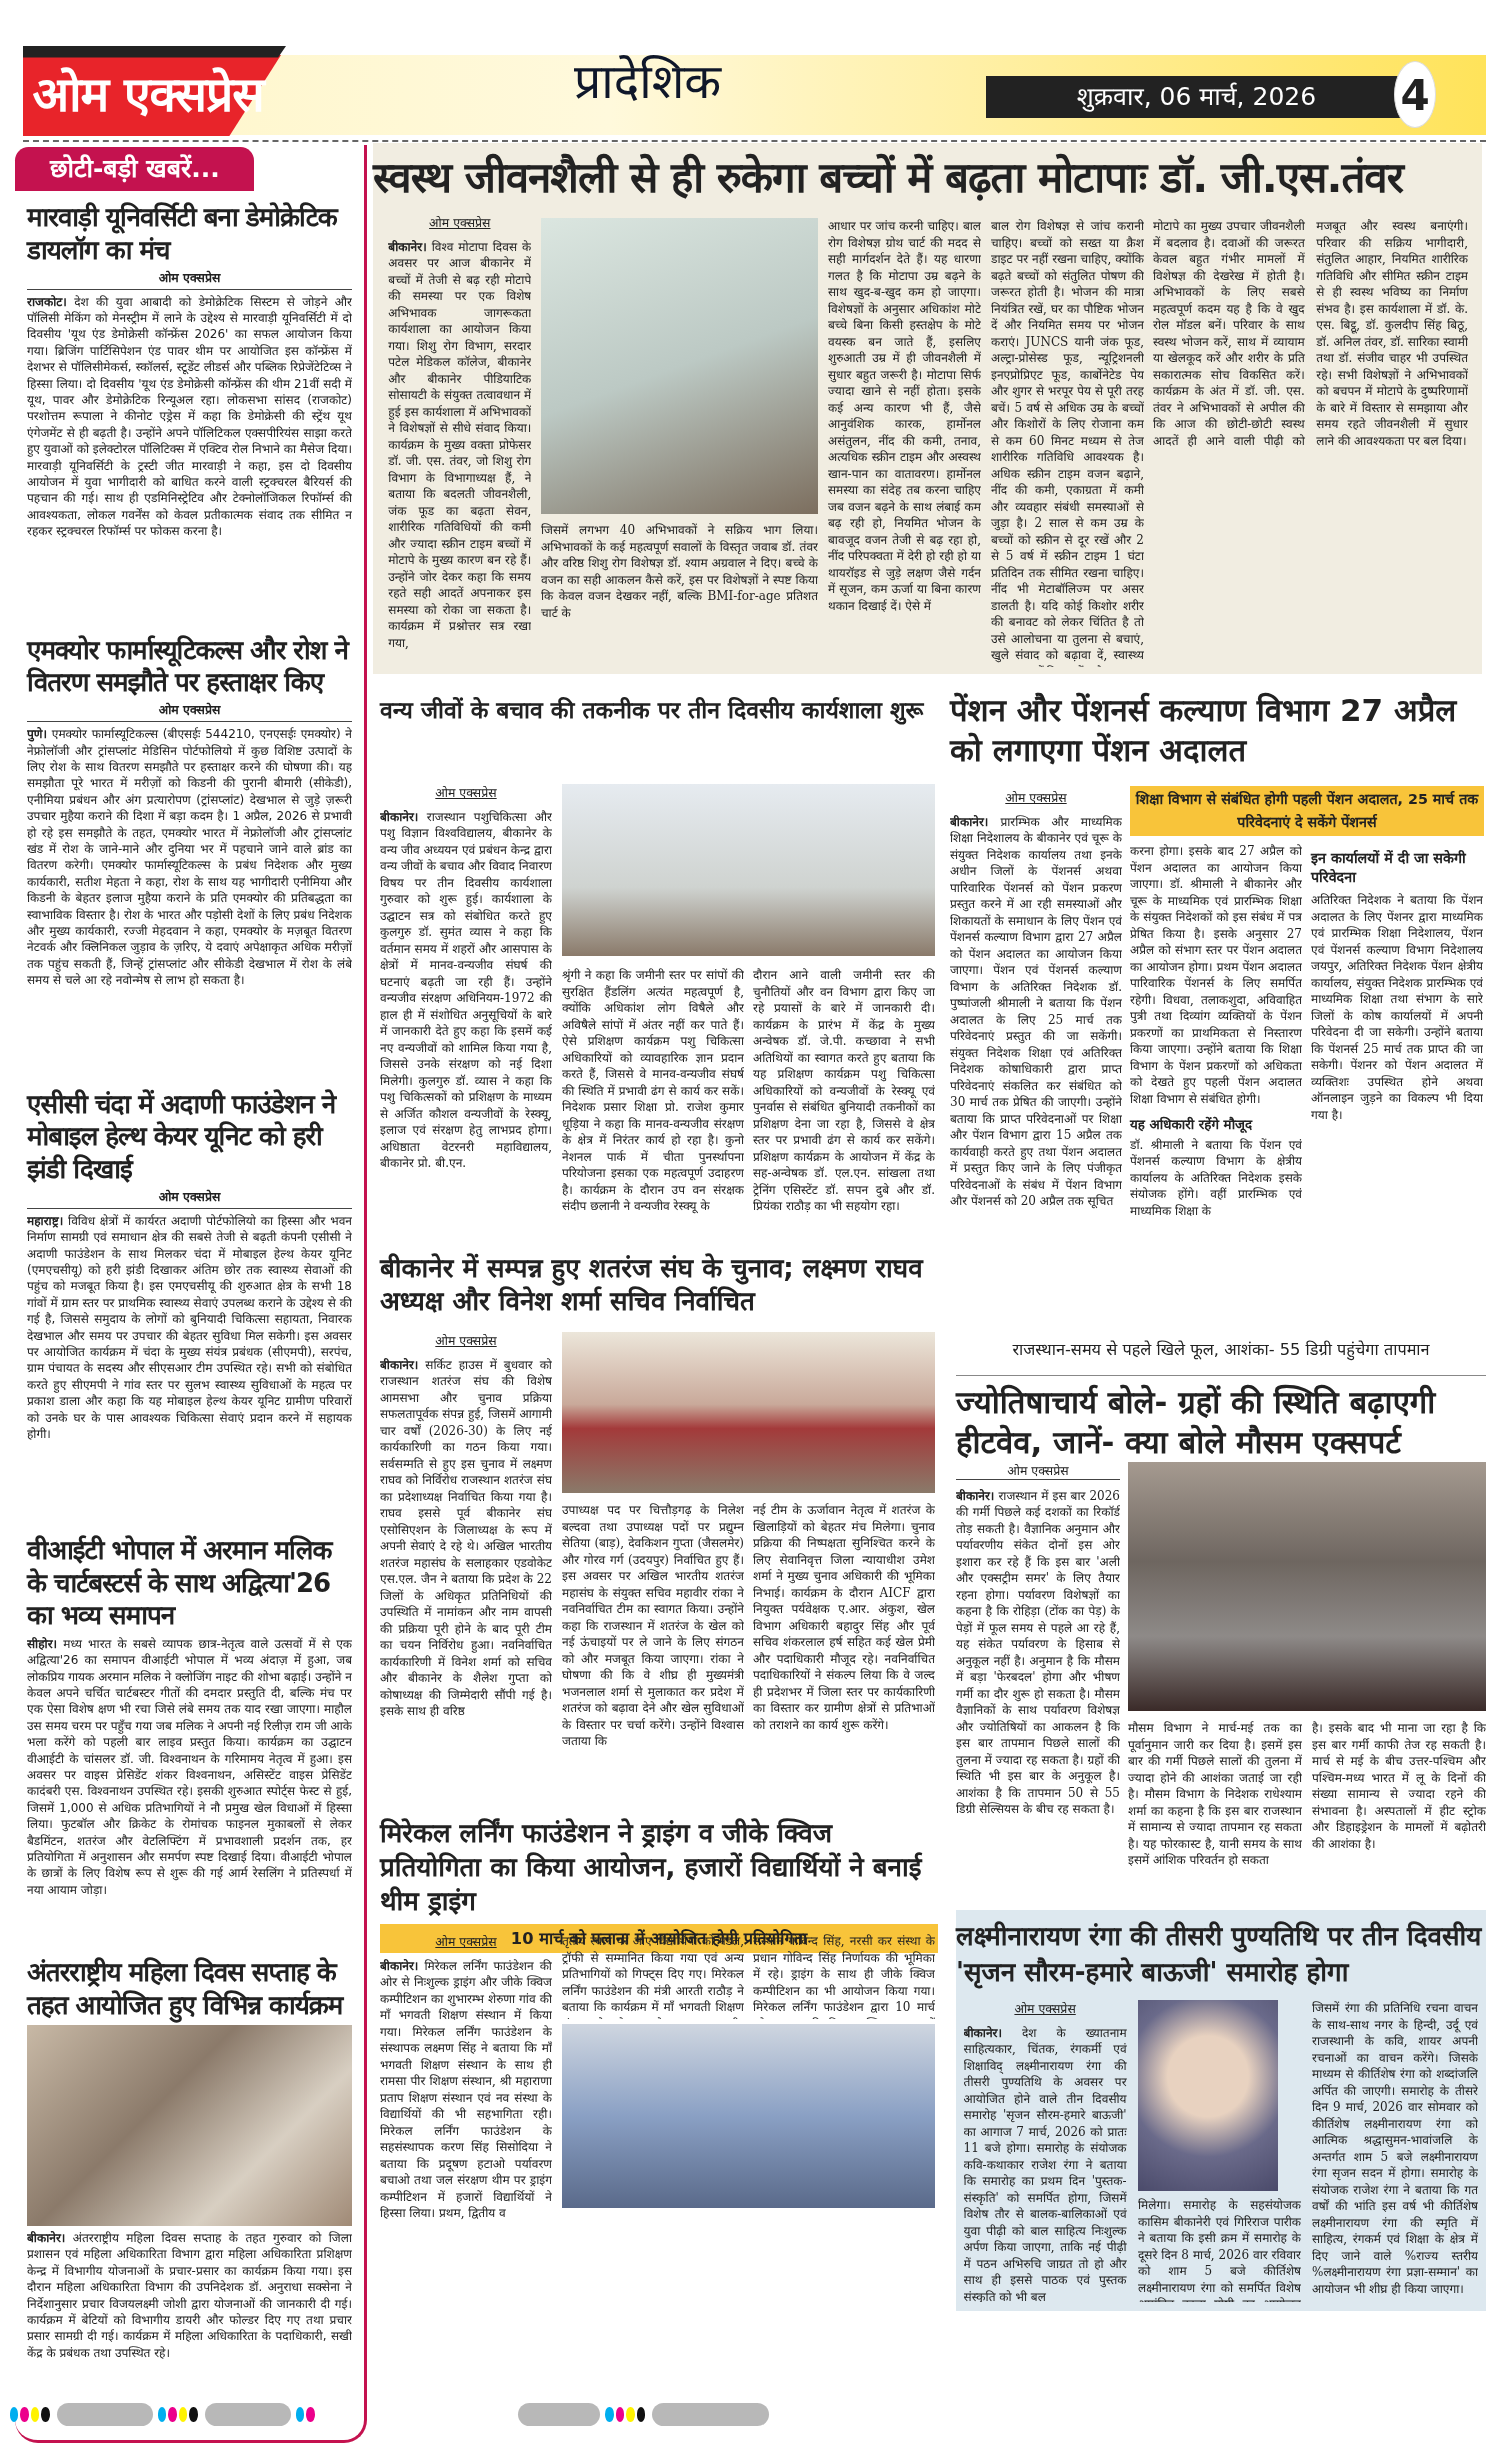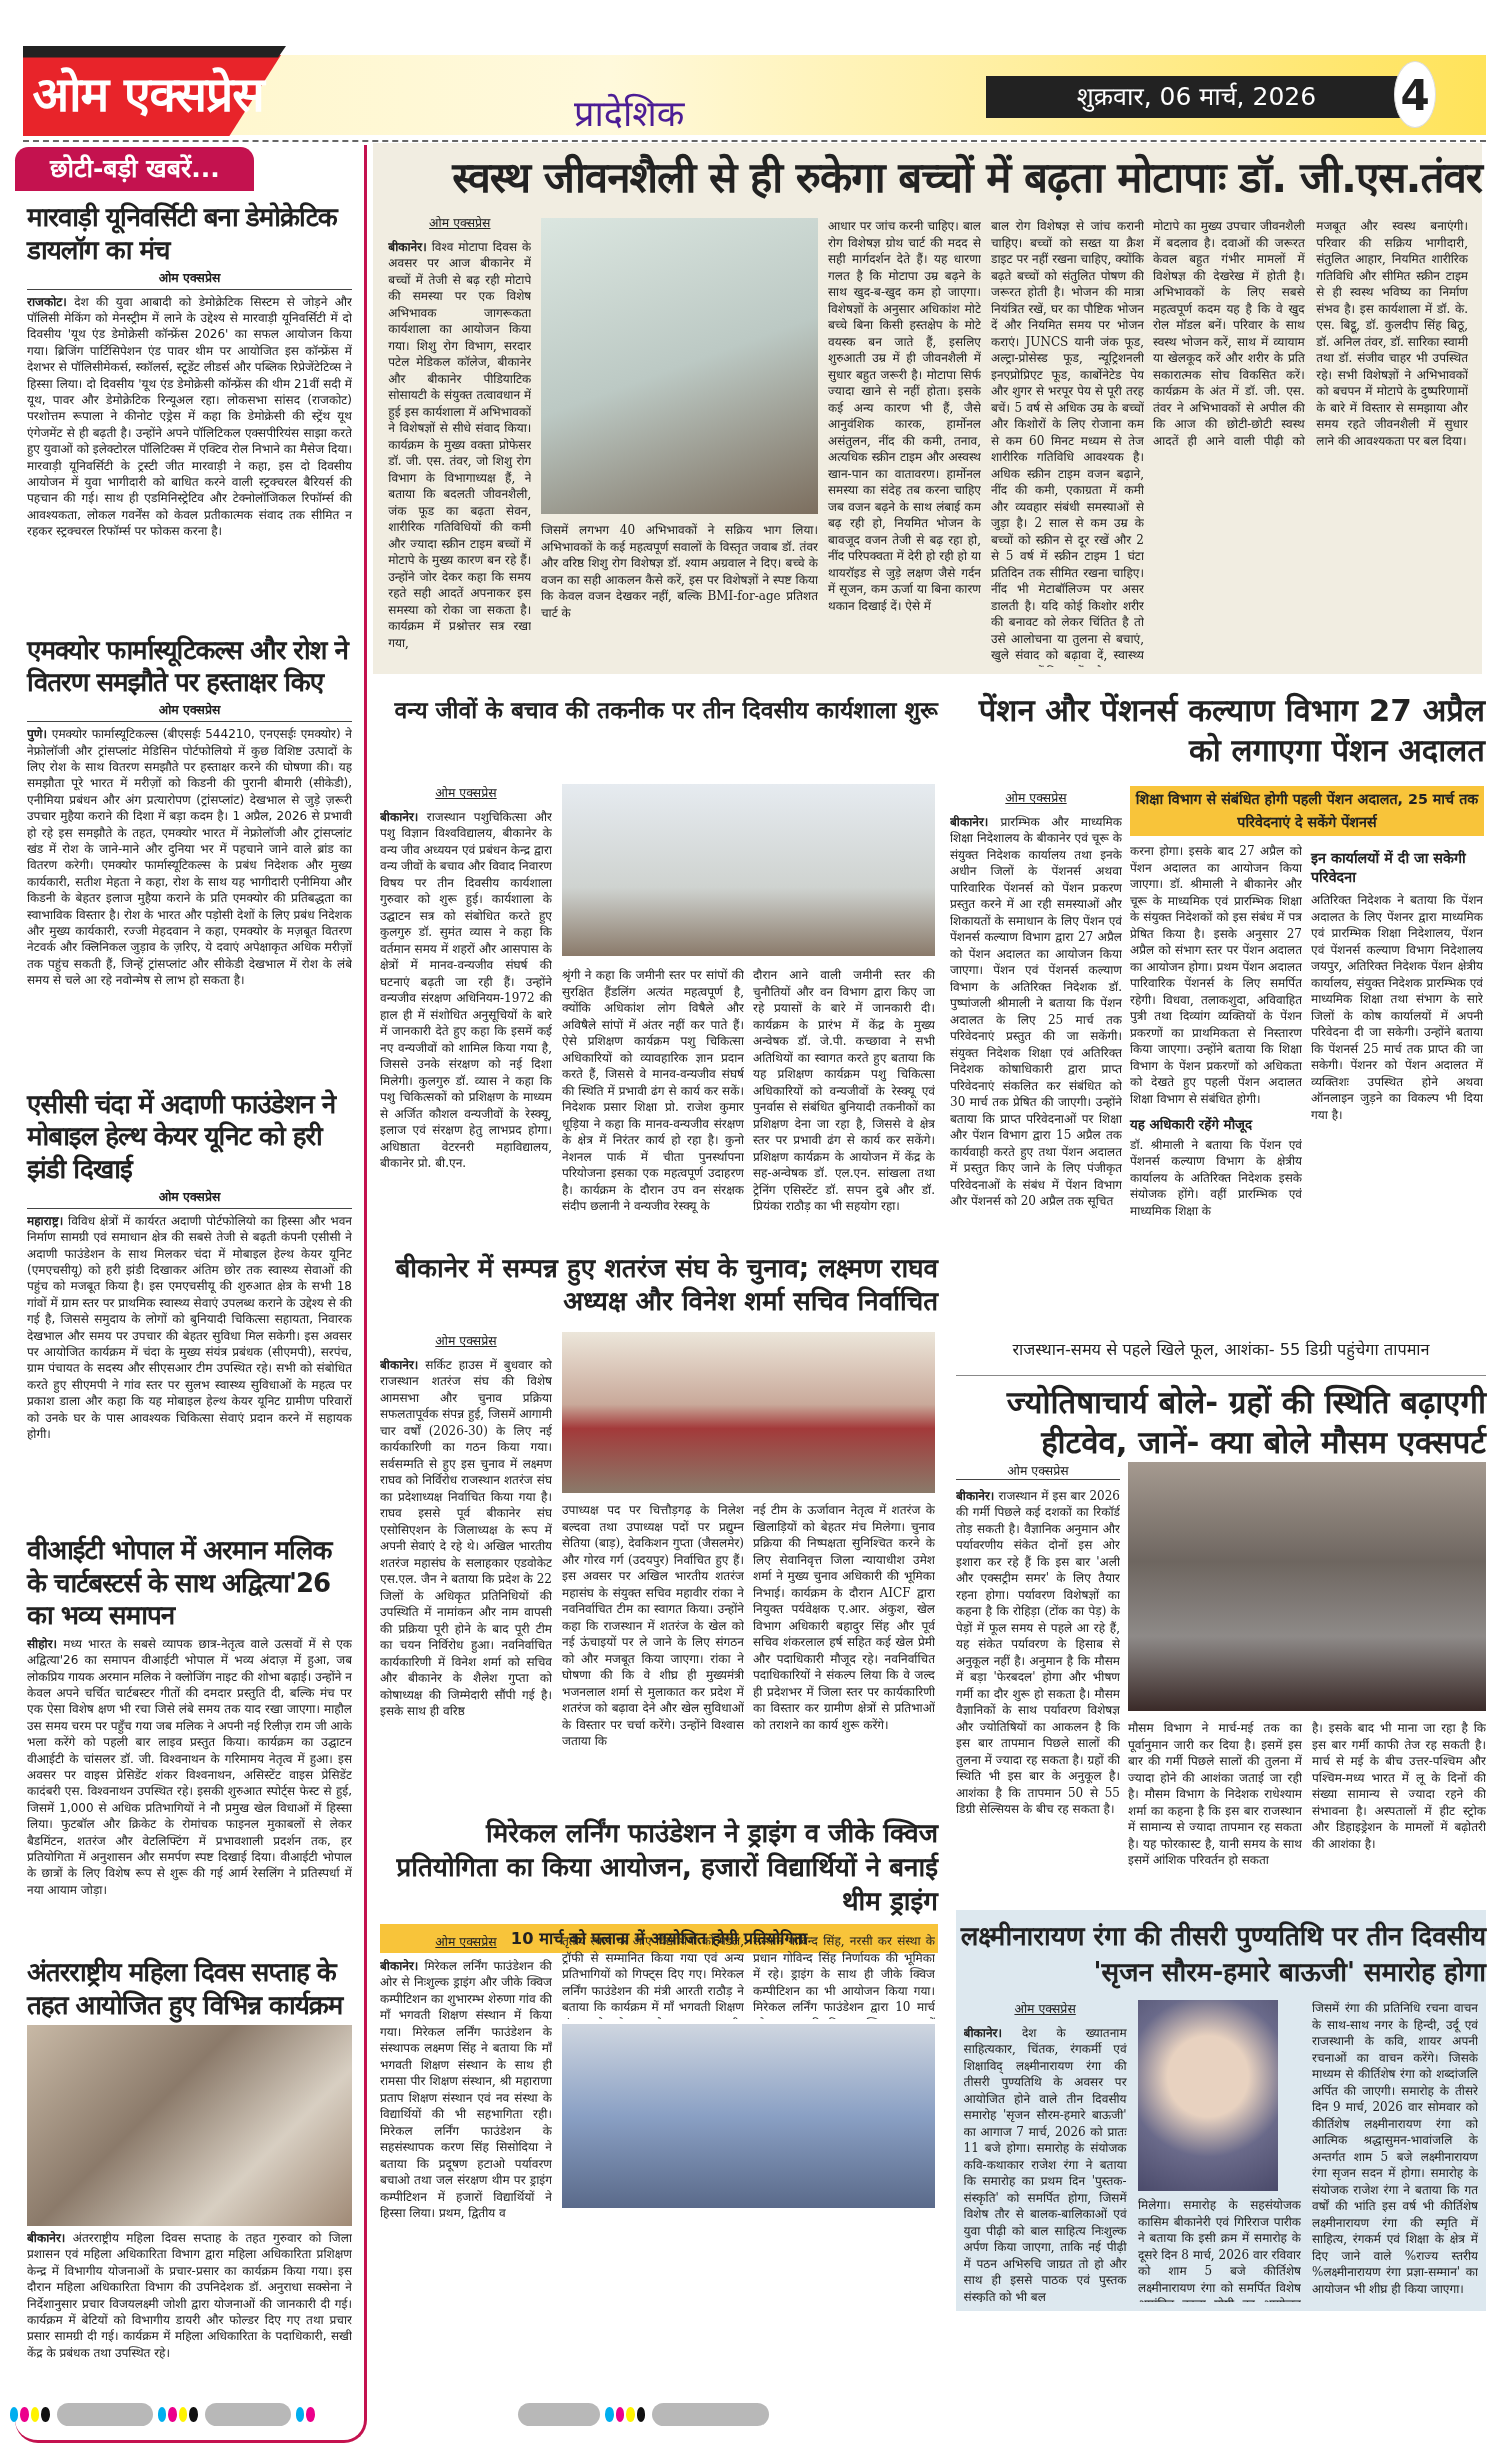--- a/index.html
+++ b/index.html
@@ -3,35 +3,35 @@
 <meta charset="utf-8">
 <style>
 *{box-sizing:border-box;margin:0;padding:0}
 body{width:1508px;height:2447px;background:#fff;font-family:"DejaVu Sans",sans-serif;color:#222;position:relative;overflow:hidden}
 .abs{position:absolute}
 
 #mast{left:23px;top:55px;width:1463px;height:80px;background:linear-gradient(90deg,#fff6c8,#fff9dc 40%,#ffe35a 100%)}
 #logo{left:23px;top:46px;width:258px;height:90px;background:#e8242a;clip-path:polygon(0 10%,100% 10%,80% 100%,0 100%)}
 #logo-shadow{left:23px;top:46px;width:263px;height:11.5px;background:#222;clip-path:polygon(0 0,100% 0,97% 100%,0 100%)}
 #logo-text{left:32.5px;top:59px;color:#fff;font-weight:bold;font-size:48px;line-height:71px;letter-spacing:-1px}
-#section{left:574px;top:80px;font-size:36px;line-height:67px;color:#4c1d95}
+#section{left:574px;top:48px;font-size:48px;line-height:67px;color:#0f172a}
 #date-box{left:986px;top:76px;width:421px;height:42px;background:#222;color:#fff;font-size:25px;text-align:center;line-height:42px}
 #page-num{left:1394px;top:61px;width:42px;height:67px;border-radius:50%;background:#fff;color:#222;font-size:42px;font-weight:bold;text-align:center;line-height:67px;border:1.9px solid #ddd}
 .dash{height:0;border-top:2.9px dashed #666}
 
 #leftcol{left:15.3px;top:145px;width:352px;height:2298px;border:3.8px solid #c4124f;border-left:none;border-top:none;border-radius:0 0 23px 23px}
 #leftbar{left:15.3px;top:147px;width:239px;height:44px;background:#c4124f;color:#fff;border-radius:13.4px 13.4px 0 0;font-size:25px;line-height:44px;text-align:center;font-weight:bold}
 .lhead{font-weight:bold;font-size:26px;line-height:32.5px;color:#222;letter-spacing:-1px}
 .byline{text-align:center;font-size:12.4px;font-weight:bold;border-bottom:1.9px solid #444;padding:2.9px 0;margin-bottom:3.8px}
 .body{font-size:12px;line-height:16.4px;text-align:justify}
 .body b{font-weight:bold}
 .img{background:linear-gradient(135deg,#c8b9a6,#8b7a6a 40%,#d8cfc2 70%,#a08a76);}
 
 #top-story{left:373px;top:143px;width:1109px;height:531px;background:#f1ede1}
-.headline{font-weight:bold;color:#222;text-align:right}
+.headline{font-weight:bold;color:#222;text-align:left}
 .ucol{font-size:12px;line-height:16.5px;text-align:justify;font-family:"DejaVu Serif",serif}
 .byl2{font-size:12.4px;text-align:center;text-decoration:underline;margin-bottom:7.6px;font-family:"DejaVu Serif",serif}
 .yellowbar{background:#f8c43a;color:#222;font-weight:bold;text-align:center}
 .bluebox{background:#dde8ef}
 .cmyk span{display:inline-block;width:8.6px;height:14.3px;border-radius:50%;margin-right:1.9px;vertical-align:middle}
 .pill{display:inline-block;height:23px;background:#b8b8b8;border-radius:11.5px;vertical-align:middle}
 </style>
 </head>
 <body>
 

